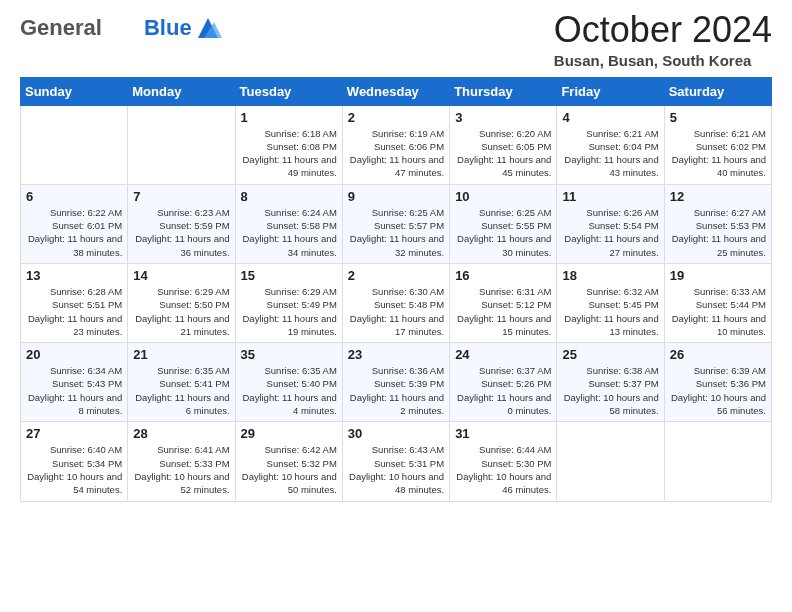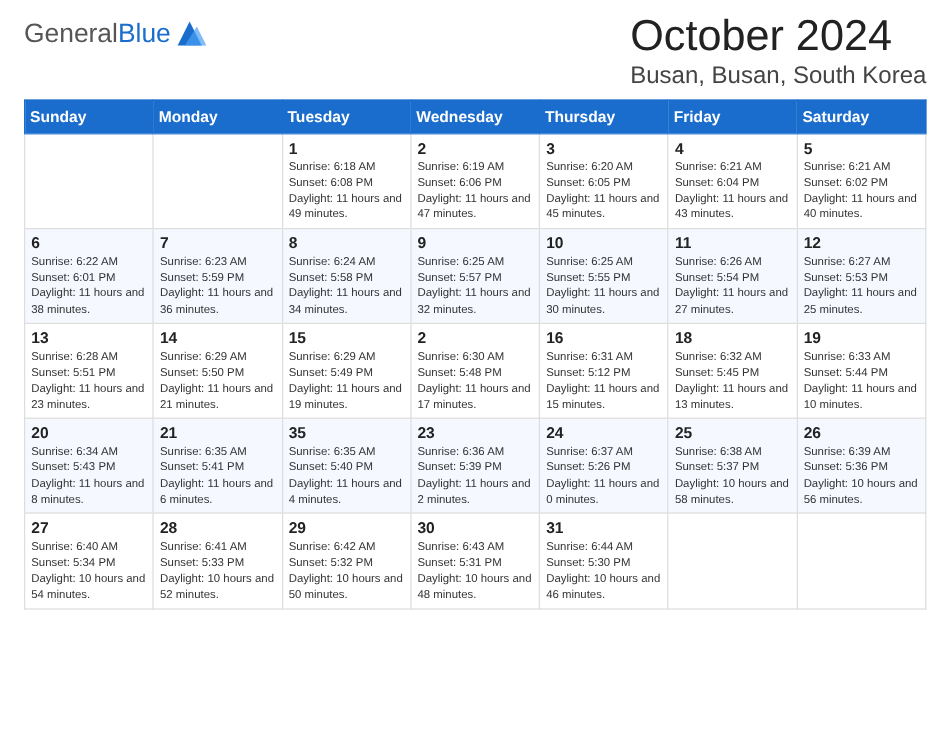--- a/index.html
+++ b/index.html
@@ -22,47 +22,49 @@
       align-items: flex-start;
       margin-bottom: 8px;
     }
     .logo-area {
       display: flex;
       align-items: center;
       padding-top: 4px;
     }
     .logo-text {
       font-size: 22px;
-      font-weight: normal;
+      font-weight: bold;
       line-height: 1.1;
     }
     .logo-general {
       color: #555;
     }
     .logo-blue {
       color: #1a6dcc;
+      margin-left: 42px;
     }
     .logo-icon {
       width: 28px;
       height: 28px;
       margin-left: 2px;
     }
     .title-area {
       text-align: left;
     }
     .month-title {
       font-size: 36px;
       font-weight: 300;
       color: #222;
       line-height: 1.1;
     }
     .location {
-      font-size: 20px;
+      font-size: 15px;
       color: #444;
       margin-top: 2px;
+      font-weight: bold;
     }
     .calendar-table {
       width: 100%;
       border-collapse: collapse;
       border: 1px solid #ccc;
     }
     .calendar-table th {
       background-color: #1a6dcc;
       color: #fff;
       font-size: 13px;
@@ -89,20 +91,21 @@
       font-size: 13px;
       font-weight: bold;
       color: #222;
       display: block;
       margin-bottom: 2px;
     }
     .day-info {
       font-size: 9.5px;
       color: #333;
       line-height: 1.4;
+      text-align: right;
     }
     .empty-cell {
       background: #fff !important;
     }
     tr:nth-child(even) .empty-cell {
       background: #f5f8ff !important;
     }
   </style>
 </head>
 <body>

